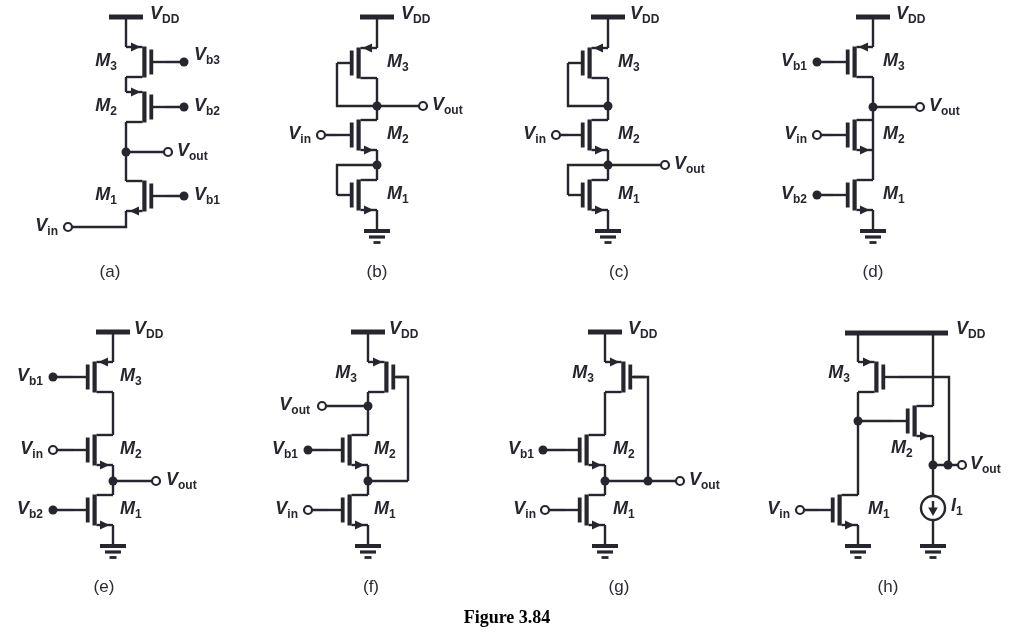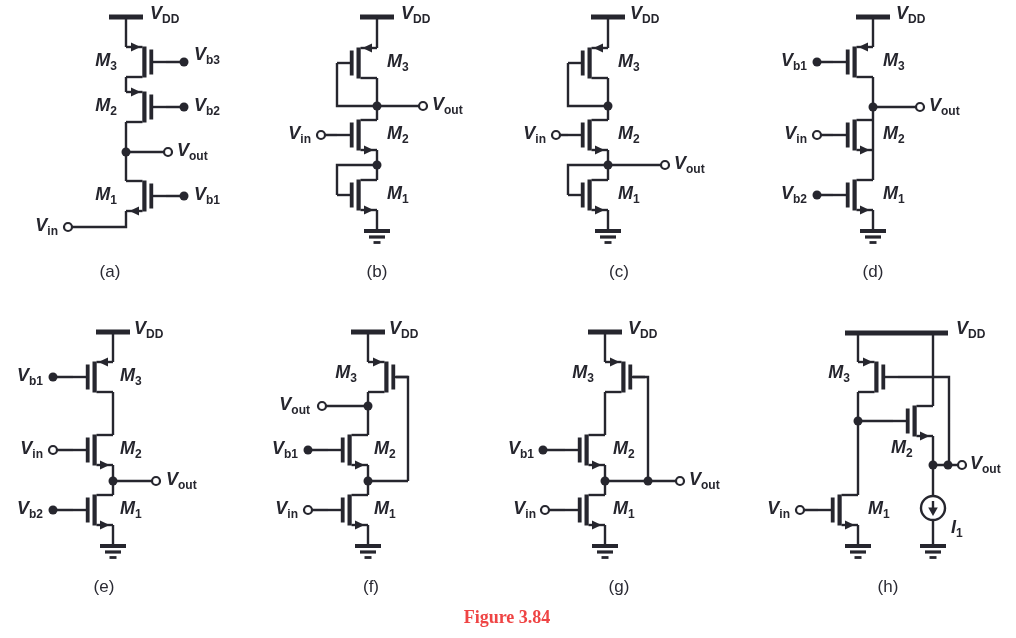--- a/index.html
+++ b/index.html
@@ -16,21 +16,21 @@
   .g2{stroke:#26262e;stroke-width:3.2;fill:none;}
   .g3{stroke:#26262e;stroke-width:2.8;fill:none;}
   .lbl{position:absolute;line-height:1;white-space:nowrap;color:#26262e;
        font-size:18px;font-weight:bold;}
   .lbl i{font-style:italic;}
   .lbl sub{font-size:12px;font-style:normal;font-weight:bold;vertical-align:-4px;line-height:1;}
   .ll{transform:translate(0,-54%);text-align:center;}
   .lr{transform:translate(-100%,-54%);}
   .cap{position:absolute;line-height:1;white-space:nowrap;color:#2a2a33;
        font-size:17px;font-weight:normal;transform:translate(-50%,-50%);}
-  .figcap{position:absolute;line-height:1;white-space:nowrap;color:#ef4444;
+  .figcap{position:absolute;line-height:1;white-space:nowrap;color:#000000;
        font-family:"Liberation Serif",serif;font-size:18px;font-weight:bold;
        transform:translate(-50%,-50%);}
 </style>
 </head>
 <body>
 
 <div id="fig">
 
 <svg width="1016" height="638" viewBox="0 0 1016 638">
   <defs>
@@ -255,18 +255,18 @@
 <span class="lbl lr" style="left:536px;top:510px"><i>V</i><sub>in</sub></span>
 <span class="lbl ll" style="left:613px;top:510px"><i>M</i><sub>1</sub></span>
 <span class="cap" style="left:619px;top:586px">(g)</span>
 
 <span class="lbl ll" style="left:956px;top:330px"><i>V</i><sub>DD</sub></span>
 <span class="lbl lr" style="left:850px;top:374px"><i>M</i><sub>3</sub></span>
 <span class="lbl ll" style="left:891px;top:449px"><i>M</i><sub>2</sub></span>
 <span class="lbl ll" style="left:970px;top:465px"><i>V</i><sub>out</sub></span>
 <span class="lbl lr" style="left:790px;top:510px"><i>V</i><sub>in</sub></span>
 <span class="lbl ll" style="left:868px;top:510px"><i>M</i><sub>1</sub></span>
-<span class="lbl ll" style="left:951px;top:529px"><i>I</i><sub>1</sub></span>
+<span class="lbl ll" style="left:951px;top:507px"><i>I</i><sub>1</sub></span>
 <span class="cap" style="left:888px;top:586px">(h)</span>
 
 <span class="figcap" style="left:507px;top:617px">Figure 3.84</span>
 
 </div>
 
 </body></html>

